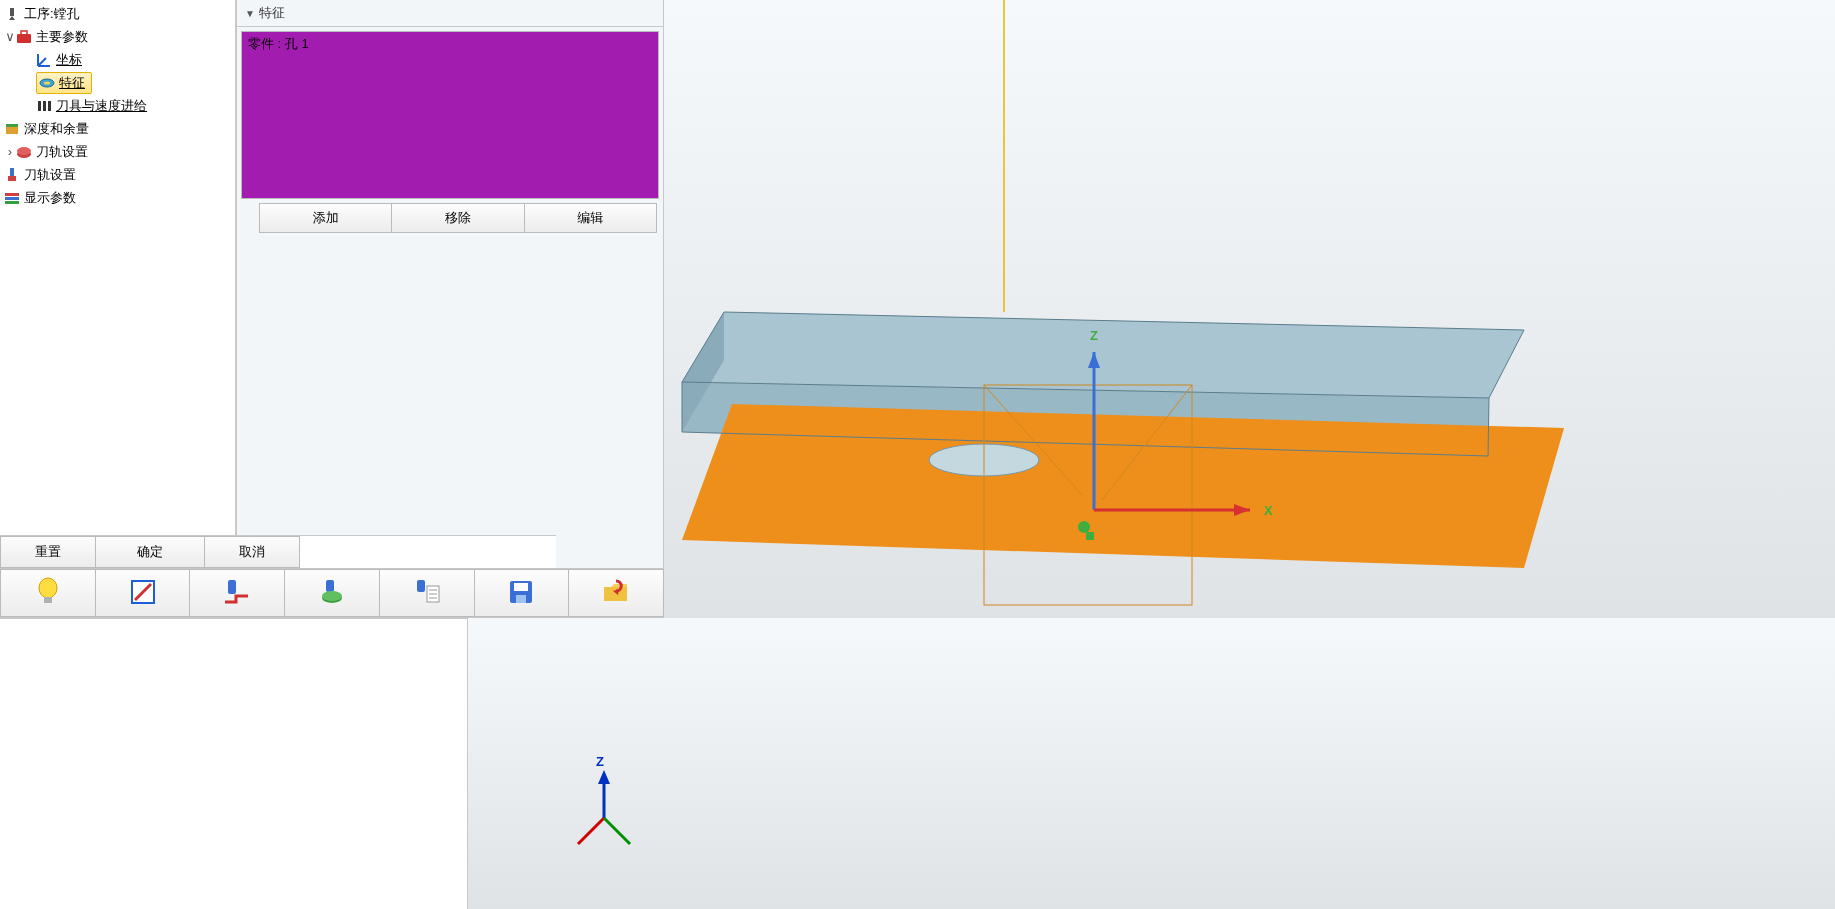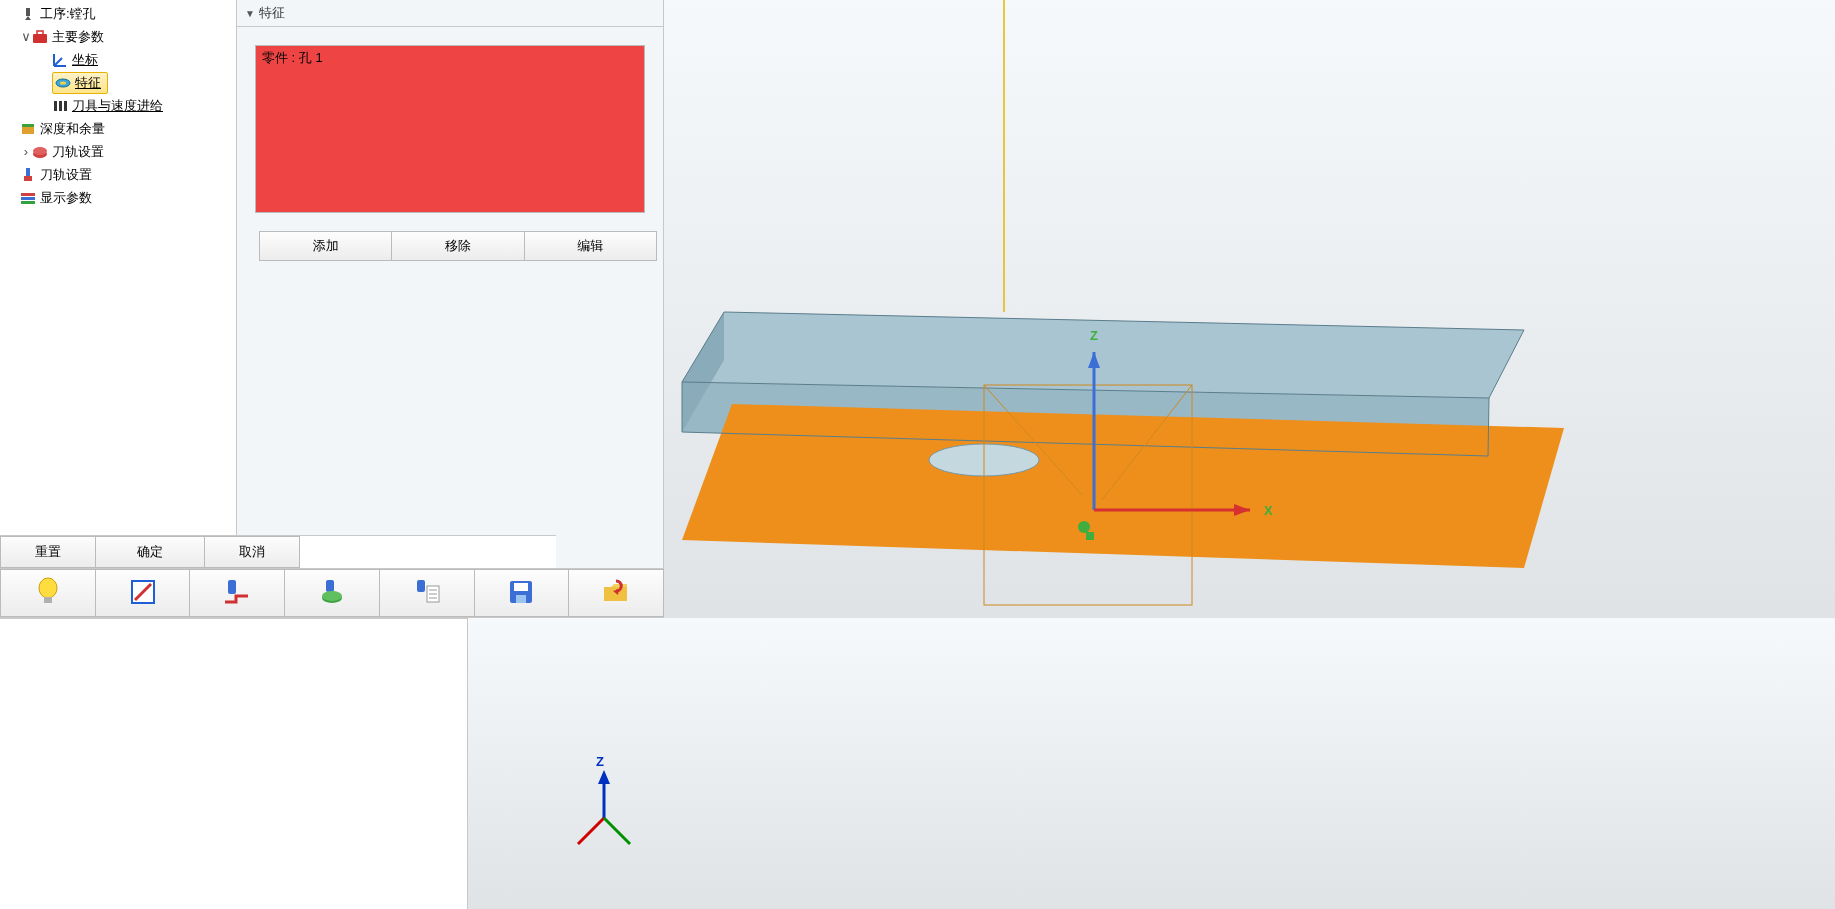--- a/index.html
+++ b/index.html
@@ -1,35 +1,35 @@
 <!DOCTYPE html>
 <html><head>
 <meta charset="utf-8">
 <style>
   * { box-sizing: border-box; margin: 0; padding: 0; font-family: "Microsoft YaHei", "SimSun", sans-serif; font-size: 13px; }
   body { width: 1835px; height: 909px; overflow: hidden; background: #fff; position: relative; }
 
   
-  .left-panel { position: absolute; left: 16px; top: 0; width: 236px; height: 535px; background: #fff; border-right: 1px solid #c8c8c8; }
+  .left-panel { position: absolute; left: 0; top: 0; width: 236px; height: 535px; background: #fff; border-right: 1px solid #c8c8c8; }
   .tree { padding: 2px 0; }
   .tree-row { display: flex; align-items: center; height: 23px; padding-left: 4px; white-space: nowrap; }
   .tree-row.l1 { padding-left: 4px; }
   .tree-row.l2 { padding-left: 4px; }
   .tree-row.l3 { padding-left: 36px; text-decoration: underline; }
   .tree-row.selected { }
   .tree-row .sel-box { background: linear-gradient(#fff2c8,#ffe489); border:1px solid #e5b200; padding:1px 6px 1px 2px; border-radius:2px; display:flex; align-items:center;}
   .tree-toggle { width:12px; display:inline-block; text-align:center; color:#555; cursor:pointer; }
   .tree-icon { width:16px; height:16px; display:inline-flex; align-items:center; justify-content:center; margin-right:4px; }
   .tree-label { color:#000; }
 
   
   .mid-panel { position:absolute; left:236px; top:0; width:428px; height:618px; background:#f3f6f9; border:1px solid #c8c8c8; border-top:none; }
   .section-header { background:#f3f6f9; border-bottom:1px solid #c8c8c8; padding:4px 8px; font-weight:normal; color:#333; display:flex; align-items:center; gap:4px;}
   .section-header .tri { font-size:10px; color:#555;}
-  .feature-list { margin:18px; background:#ef4444; border:1px solid #bbb; height:168px; overflow:auto; }
+  .feature-list { margin:4px; background:#a21caf; border:1px solid #bbb; height:168px; overflow:auto; }
   .feature-item { padding:3px 6px; border-bottom:none; }
   .feature-item.selected { background:linear-gradient(#fff2c8,#ffe489); border:2px solid #e5a800; padding:2px 5px 2px 5px; }
   .feature-actions { display:flex; margin:0 6px; }
   .feature-actions button { flex:1; background:linear-gradient(#fdfdfd,#ececec); border:1px solid #bbb; padding:5px 0; margin-left:-1px; cursor:pointer; }
   .feature-actions button:first-child{margin-left:16px;}
 
   
   .bottom-btn-row { position:absolute; left:0; top:535px; width:556px; height:33px; display:flex; background:#fff; border-top:1px solid #c8c8c8; }
   .bottom-btn-row button { background:linear-gradient(#fdfdfd,#ececec); border:1px solid #bbb; margin-left:-1px; cursor:pointer; }
   .bottom-btn-row button:first-child{margin-left:0;}

